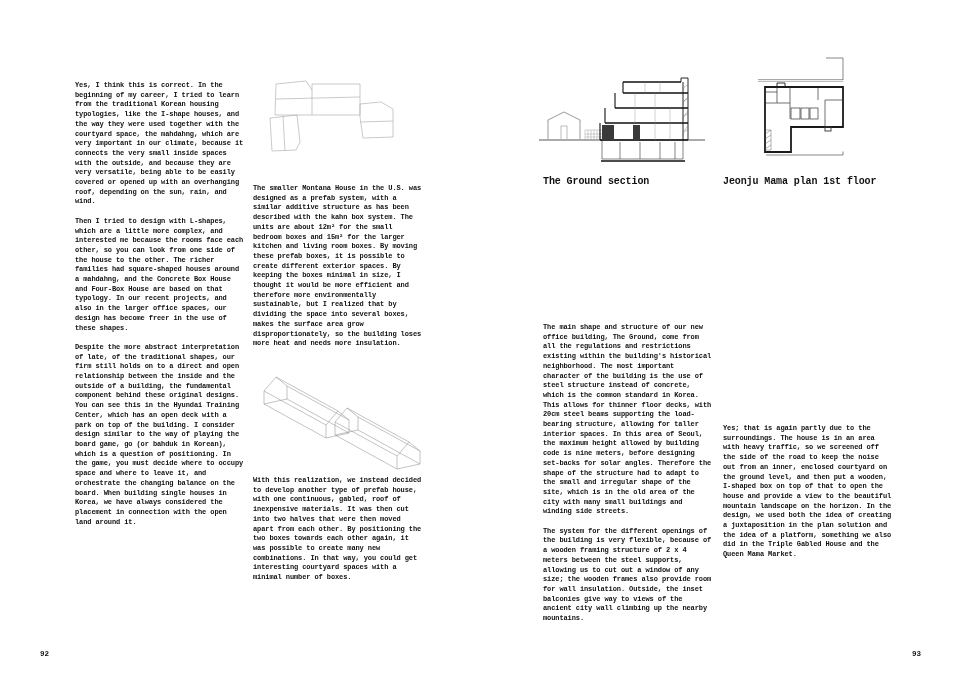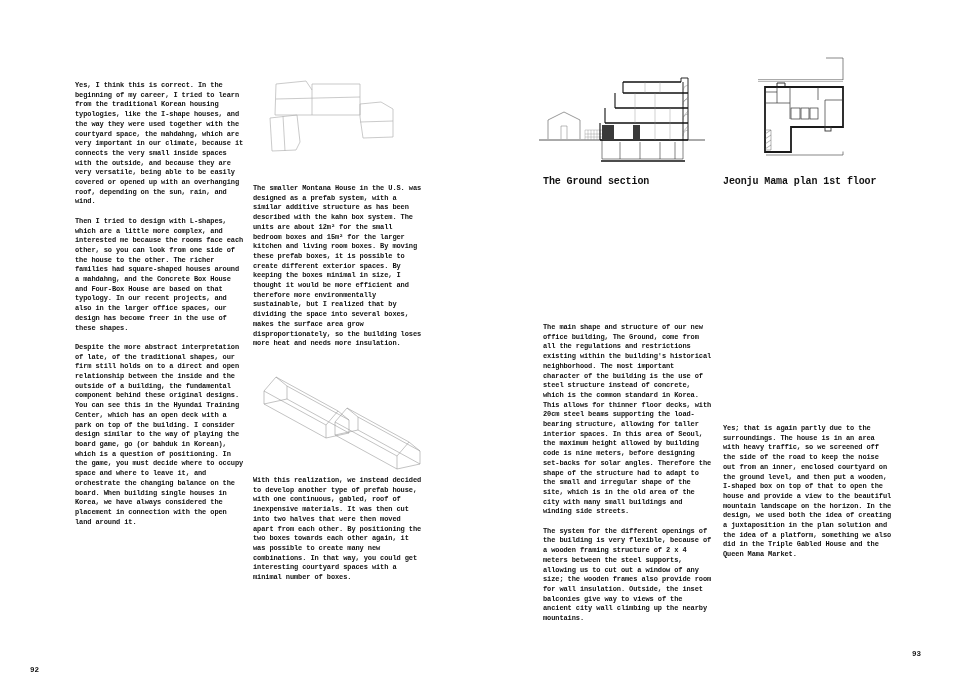--- a/index.html
+++ b/index.html
@@ -116,16 +116,16 @@
 
   <div class="col" style="left:543px;top:323px;width:170px;">
     <p>The main shape and structure of our new office building, The Ground, come from all the regulations and restrictions existing within the building's historical neighborhood. The most important character of the building is the use of steel structure instead of concrete, which is the common standard in Korea. This allows for thinner floor decks, with 20cm steel beams supporting the load-bearing structure, allowing for taller interior spaces. In this area of Seoul, the maximum height allowed by building code is nine meters, before designing set-backs for solar angles. Therefore the shape of the structure had to adapt to the small and irregular shape of the site, which is in the old area of the city with many small buildings and winding side streets.</p>
     <p>The system for the different openings of the building is very flexible, because of a wooden framing structure of 2 x 4 meters between the steel supports, allowing us to cut out a window of any size; the wooden frames also provide room for wall insulation. Outside, the inset balconies give way to views of the ancient city wall climbing up the nearby mountains.</p>
   </div>
 
   <div class="col" style="left:723px;top:424px;width:170px;">
     <p>Yes; that is again partly due to the surroundings. The house is in an area with heavy traffic, so we screened off the side of the road to keep the noise out from an inner, enclosed courtyard on the ground level, and then put a wooden, I-shaped box on top of that to open the house and provide a view to the beautiful mountain landscape on the horizon. In the design, we used both the idea of creating a juxtaposition in the plan solution and the idea of a platform, something we also did in the Triple Gabled House and the Queen Mama Market.</p>
   </div>
 
-  <div class="pagenum" style="left:30px;top:650px;margin-top:16px;">92</div>
+  <div class="pagenum" style="left:40px;top:650px;">92</div>
   <div class="pagenum" style="left:912px;top:650px;text-align:right;">93</div>
 
 </div>
 
 </body></html>

